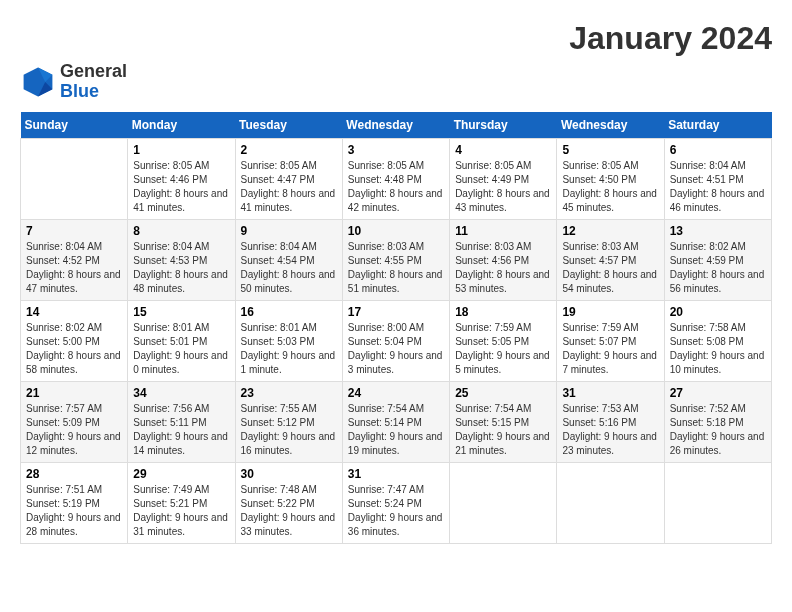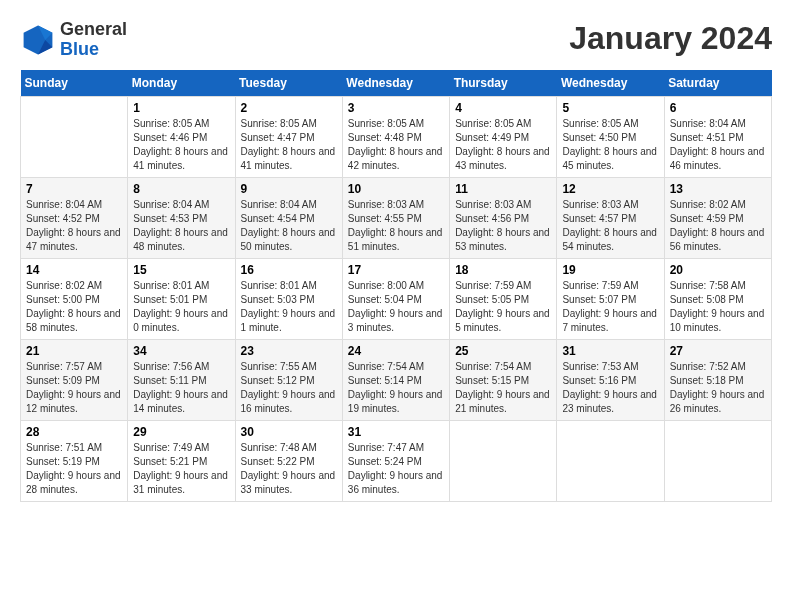--- a/index.html
+++ b/index.html
@@ -13,20 +13,21 @@
     .header {
       display: flex;
       justify-content: space-between;
       align-items: flex-start;
       margin-bottom: 10px;
     }
     .logo {
       display: flex;
       align-items: center;
       gap: 4px;
+      margin-top: 42px;
     }
     .logo-text {
       display: flex;
       flex-direction: column;
       font-size: 18px;
       font-weight: bold;
       color: #333;
       line-height: 1.1;
     }
     .logo-blue { color: #1565c0; }

